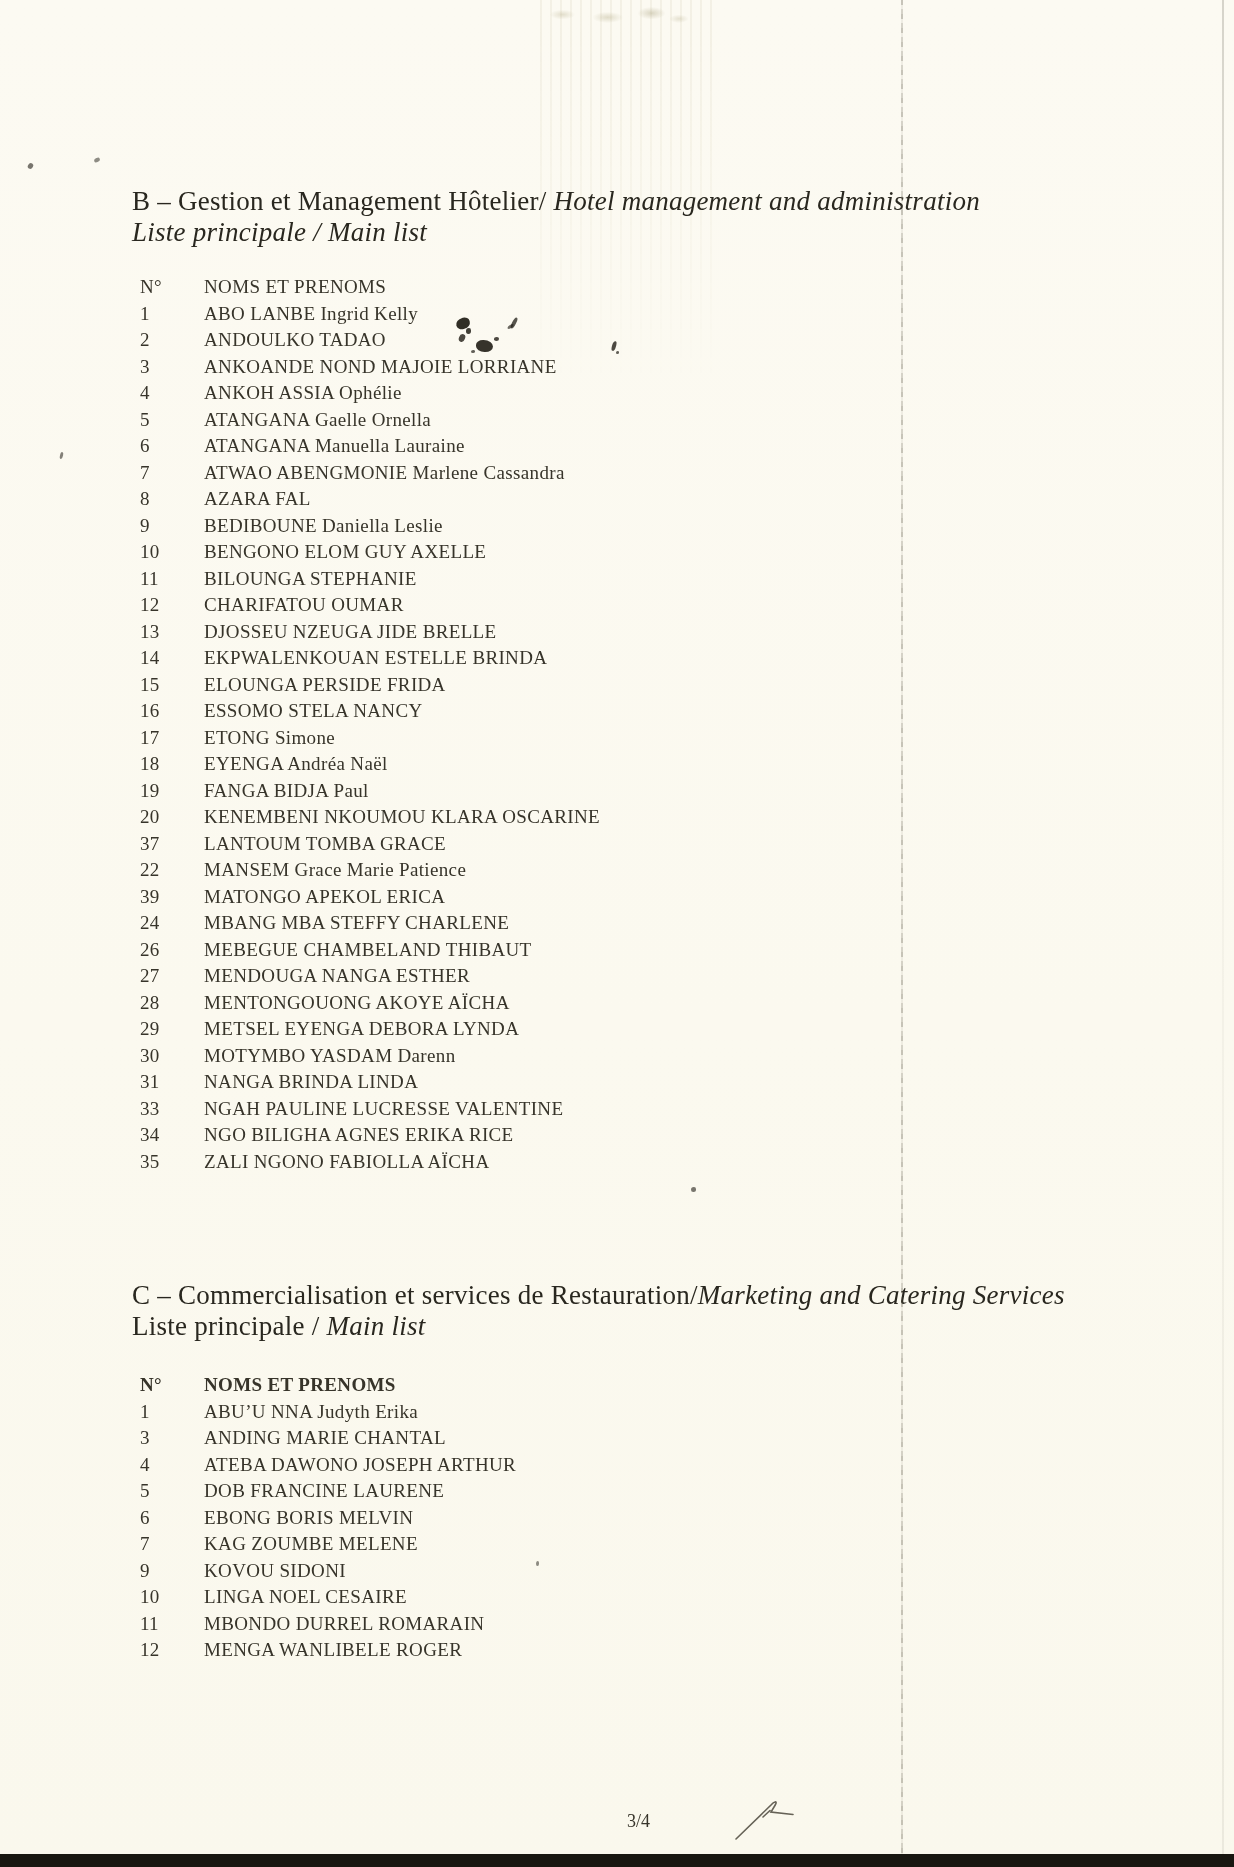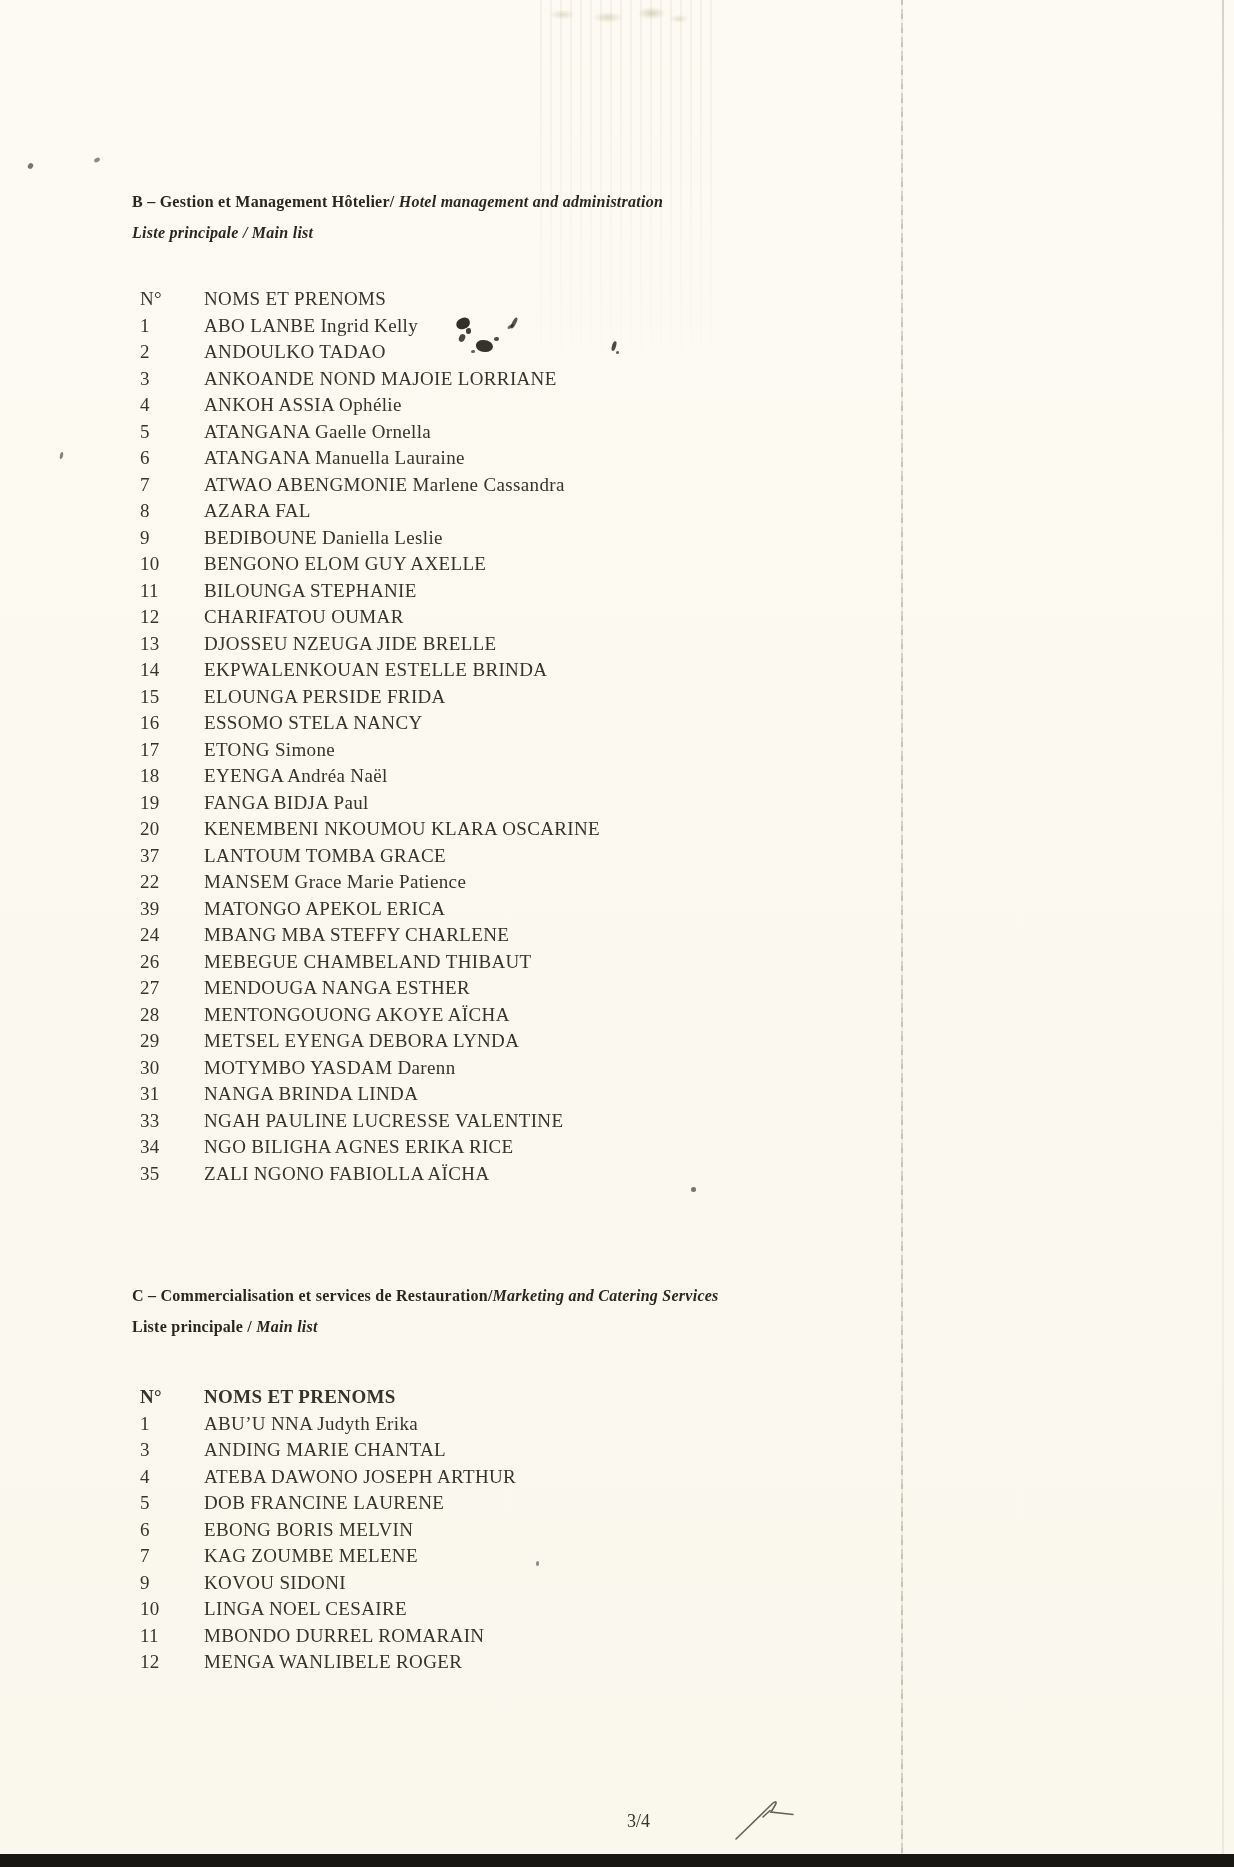--- a/index.html
+++ b/index.html
@@ -38,28 +38,28 @@
   .scan-streaks{
     position:absolute;left:540px;top:0;width:180px;height:400px;
     background:repeating-linear-gradient(90deg,rgba(160,148,98,.09) 0 2px,transparent 2px 10px);
     -webkit-mask-image:linear-gradient(to bottom,#000 10%,transparent 95%);
     mask-image:linear-gradient(to bottom,#000 10%,transparent 95%);
     z-index:2;
   }
   .speck{position:absolute;background:#201d15;border-radius:60% 45% 55% 50%;z-index:6;}
   
   .heading{
-    position:absolute;left:132px;font-size:16px;font-weight:bold;line-height:31px;
+    position:absolute;left:132px;font-size:27px;font-weight:normal;line-height:31px;
     color:#29271f;white-space:nowrap;letter-spacing:.25px;z-index:3;
   }
   .it{font-style:italic;}
   
   .list{
     position:absolute;left:140px;font-size:19px;line-height:26.5px;
-    color:#37342a;white-space:nowrap;letter-spacing:.35px;z-index:3;margin-top:12px;
+    color:#37342a;white-space:nowrap;letter-spacing:.35px;z-index:3;
   }
   .row{height:26.5px;}
   .num{display:inline-block;width:64px;letter-spacing:.2px;}
   .bold{font-weight:bold;}
   .page-number{
     position:absolute;left:627px;top:1808px;font-size:18px;line-height:26.5px;
     color:#37342a;z-index:3;
   }
   .signature{position:absolute;left:733px;top:1795px;width:64px;height:48px;z-index:3;}
 </style>

